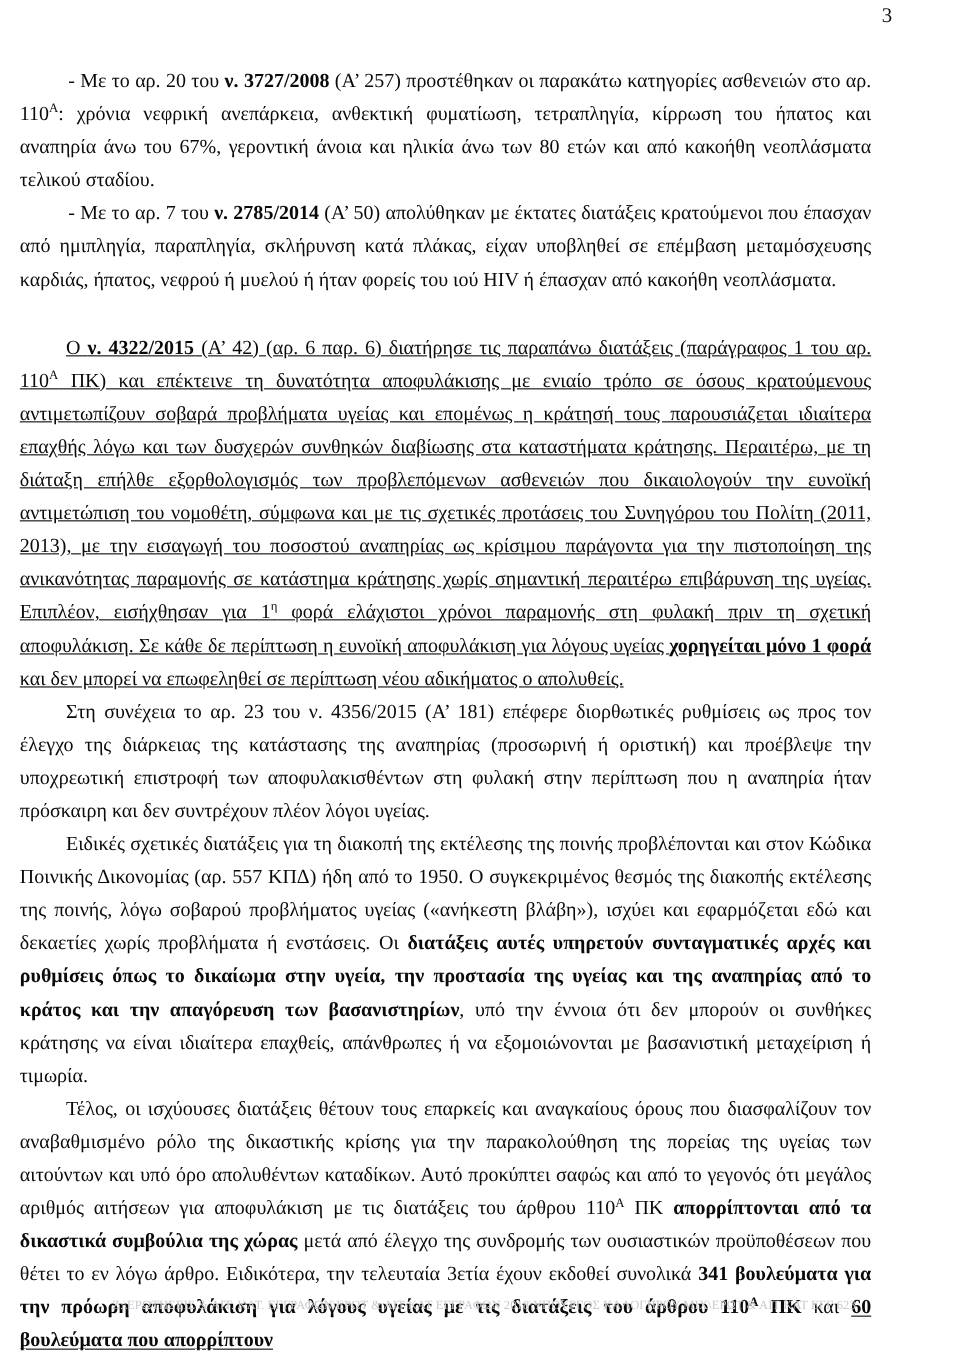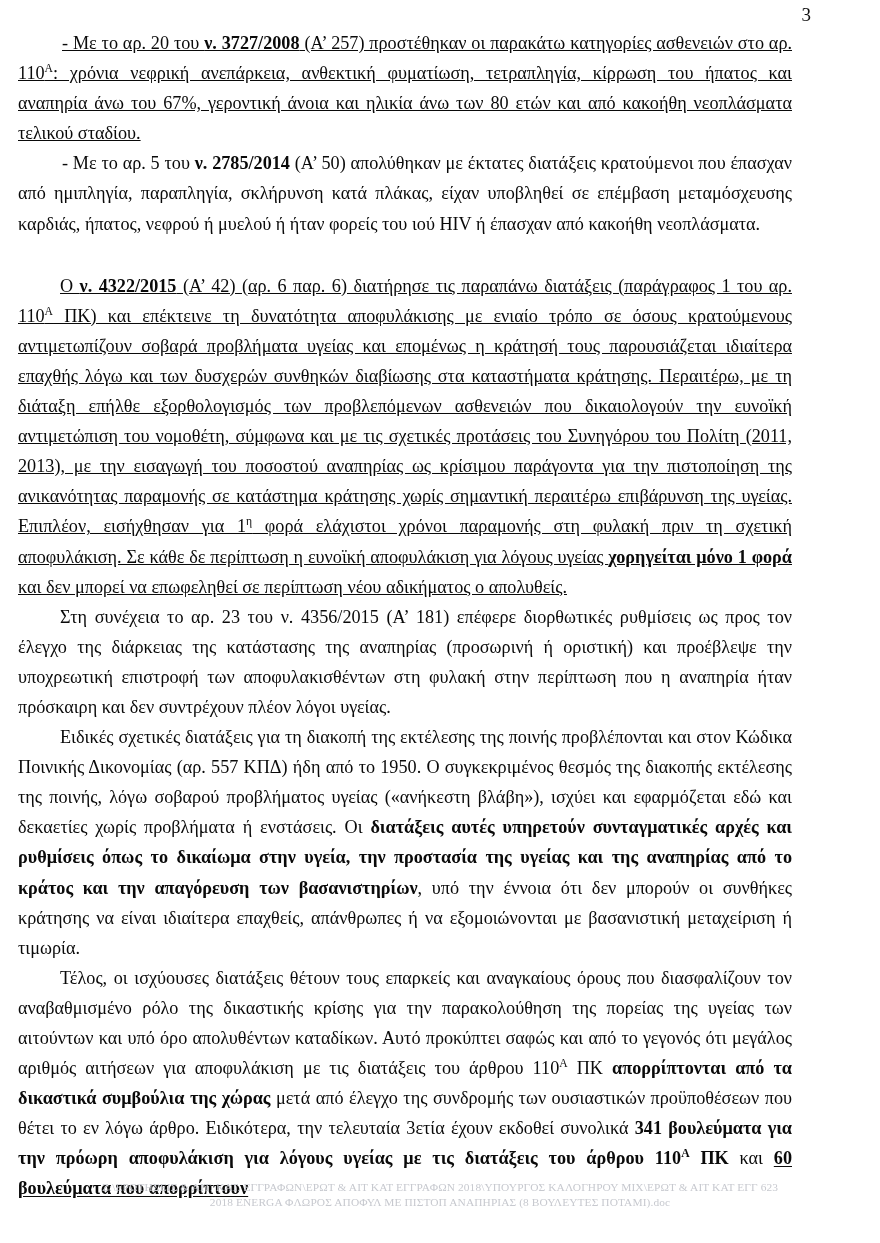--- a/index.html
+++ b/index.html
@@ -46,21 +46,21 @@
     margin: 0;
     text-indent: 0;
   }
   p.indent {
     text-indent: 42px;
   }
   p.indent-dash {
     text-indent: 44px;
   }
   p.gap-before {
-    text-decoration: underline;
+    margin-top: 30px;
   }
   p.gap-before-lg {
     margin-top: 32px;
     text-decoration: underline;
   }
   b, .b {
     font-weight: bold;
   }
   .u {
     text-decoration: underline;
@@ -93,25 +93,24 @@
 </style>
 </head>
 <body>
 
 <div class="page">
 
   <div class="page-number">3</div>
 
   <div class="body-text" id="body-text">
       <p class="indent-dash gap-before"><span>- Με το αρ. 20 του </span><b>ν. 3727/2008</b><span> (Α’ 257) προστέθηκαν οι παρακάτω κατηγορίες ασθενειών στο αρ. 110</span><sup>Α</sup><span>: χρόνια νεφρική ανεπάρκεια, ανθεκτική φυματίωση, τετραπληγία, κίρρωση του ήπατος και αναπηρία άνω του 67%, γεροντική άνοια και ηλικία άνω των 80 ετών και από κακοήθη νεοπλάσματα τελικού σταδίου.</span></p>
-      <p class="indent-dash"><span>- Με το αρ. 5 του </span><b>ν. 2785/2014</b><span> (Α’ 50) απολύθηκαν με έκτατες διατάξεις κρατούμενοι που έπασχαν από ημιπληγία, παραπληγία, σκλήρυνση κατά πλάκας, είχαν υποβληθεί σε επέμβαση μεταμόσχευσης καρδιάς, ήπατος, νεφρού ή μυελού ή ήταν φορείς του ιού HIV ή έπασχαν από κακοήθη νεοπλάσματα.</span></p>
+      <p class="indent-dash"><span>- Με το αρ. 7 του </span><b>ν. 2785/2014</b><span> (Α’ 50) απολύθηκαν με έκτατες διατάξεις κρατούμενοι που έπασχαν από ημιπληγία, παραπληγία, σκλήρυνση κατά πλάκας, είχαν υποβληθεί σε επέμβαση μεταμόσχευσης καρδιάς, ήπατος, νεφρού ή μυελού ή ήταν φορείς του ιού HIV ή έπασχαν από κακοήθη νεοπλάσματα.</span></p>
       <p class="indent gap-before-lg"><span>Ο </span><b>ν. 4322/2015</b><span> (Α’ 42) (αρ. 6 παρ. 6) διατήρησε τις παραπάνω διατάξεις (παράγραφος 1 του αρ. 110</span><sup>Α</sup><span> ΠΚ) και επέκτεινε τη δυνατότητα αποφυλάκισης με ενιαίο τρόπο σε όσους κρατούμενους αντιμετωπίζουν σοβαρά προβλήματα υγείας και επομένως η κράτησή τους παρουσιάζεται ιδιαίτερα επαχθής λόγω και των δυσχερών συνθηκών διαβίωσης στα καταστήματα κράτησης. Περαιτέρω, με τη διάταξη επήλθε εξορθολογισμός των προβλεπόμενων ασθενειών που δικαιολογούν την ευνοϊκή αντιμετώπιση του νομοθέτη, σύμφωνα και με τις σχετικές προτάσεις του Συνηγόρου του Πολίτη (2011, 2013), με την εισαγωγή του ποσοστού αναπηρίας ως κρίσιμου παράγοντα για την πιστοποίηση της ανικανότητας παραμονής σε κατάστημα κράτησης χωρίς σημαντική περαιτέρω επιβάρυνση της υγείας. Επιπλέον, εισήχθησαν για 1</span><sup>η</sup><span> φορά ελάχιστοι χρόνοι παραμονής στη φυλακή πριν τη σχετική αποφυλάκιση. Σε κάθε δε περίπτωση η ευνοϊκή αποφυλάκιση για λόγους υγείας </span><b>χορηγείται μόνο 1 φορά</b><span> και δεν μπορεί να επωφεληθεί σε περίπτωση νέου αδικήματος ο απολυθείς.</span></p>
       <p class="indent"><span>Στη συνέχεια το αρ. 23 του ν. 4356/2015 (Α’ 181) επέφερε διορθωτικές ρυθμίσεις ως προς τον έλεγχο της διάρκειας της κατάστασης της αναπηρίας (προσωρινή ή οριστική) και προέβλεψε την υποχρεωτική επιστροφή των αποφυλακισθέντων στη φυλακή στην περίπτωση που η αναπηρία ήταν πρόσκαιρη και δεν συντρέχουν πλέον λόγοι υγείας.</span></p>
       <p class="indent"><span>Ειδικές σχετικές διατάξεις για τη διακοπή της εκτέλεσης της ποινής προβλέπονται και στον Κώδικα Ποινικής Δικονομίας (αρ. 557 ΚΠΔ) ήδη από το 1950. Ο συγκεκριμένος θεσμός της διακοπής εκτέλεσης της ποινής, λόγω σοβαρού προβλήματος υγείας («ανήκεστη βλάβη»), ισχύει και εφαρμόζεται εδώ και δεκαετίες χωρίς προβλήματα ή ενστάσεις. Οι </span><b>διατάξεις αυτές υπηρετούν συνταγματικές αρχές και ρυθμίσεις όπως το δικαίωμα στην υγεία, την προστασία της υγείας και της αναπηρίας από το κράτος και την απαγόρευση των βασανιστηρίων</b><span>, υπό την έννοια ότι δεν μπορούν οι συνθήκες κράτησης να είναι ιδιαίτερα επαχθείς, απάνθρωπες ή να εξομοιώνονται με βασανιστική μεταχείριση ή τιμωρία.</span></p>
       <p class="indent"><span>Τέλος, οι ισχύουσες διατάξεις θέτουν τους επαρκείς και αναγκαίους όρους που διασφαλίζουν τον αναβαθμισμένο ρόλο της δικαστικής κρίσης για την παρακολούθηση της πορείας της υγείας των αιτούντων και υπό όρο απολυθέντων καταδίκων. Αυτό προκύπτει σαφώς και από το γεγονός ότι μεγάλος αριθμός αιτήσεων για αποφυλάκιση με τις διατάξεις του άρθρου 110</span><sup>Α</sup><span> ΠΚ </span><b>απορρίπτονται από τα δικαστικά συμβούλια της χώρας</b><span> μετά από έλεγχο της συνδρομής των ουσιαστικών προϋποθέσεων που θέτει το εν λόγω άρθρο. Ειδικότερα, την τελευταία 3ετία έχουν εκδοθεί συνολικά </span><b>341 βουλεύματα για την πρόωρη αποφυλάκιση για λόγους υγείας με τις διατάξεις του άρθρου 110</b><sup class="b">Α</sup><b> ΠΚ</b><span> και </span><b class="u">60 βουλεύματα που απορρίπτουν</b></p>
     </div>
 
   <div class="footer">
     <span class="line line1">Z:\ΕΡΩΤΗΣΕΙΣ &amp;  ΑΙΤ. ΚΑΤ. ΕΓΓΡΑΦΩΝ\ΕΡΩΤ &amp; ΑΙΤ ΚΑΤ ΕΓΓΡΑΦΩΝ 2018\ΥΠΟΥΡΓΟΣ ΚΑΛΟΓΗΡΟΥ ΜΙΧ\ΕΡΩΤ &amp; ΑΙΤ ΚΑΤ ΕΓΓ 623</span>
-    <span class="line line2">2018 ENERGA ΦΛΩΡΟΣ ΑΠΟΦΥΛ ΜΕ ΠΙΣΤΟΠ ΑΝΑΠΗΡΙΑΣ  (8 ΒΟΥΛΕΥΤΕΣ ΠΟΤΑΜΙ).doc</span>
   </div>
 
 </div>
 
 </body></html>

